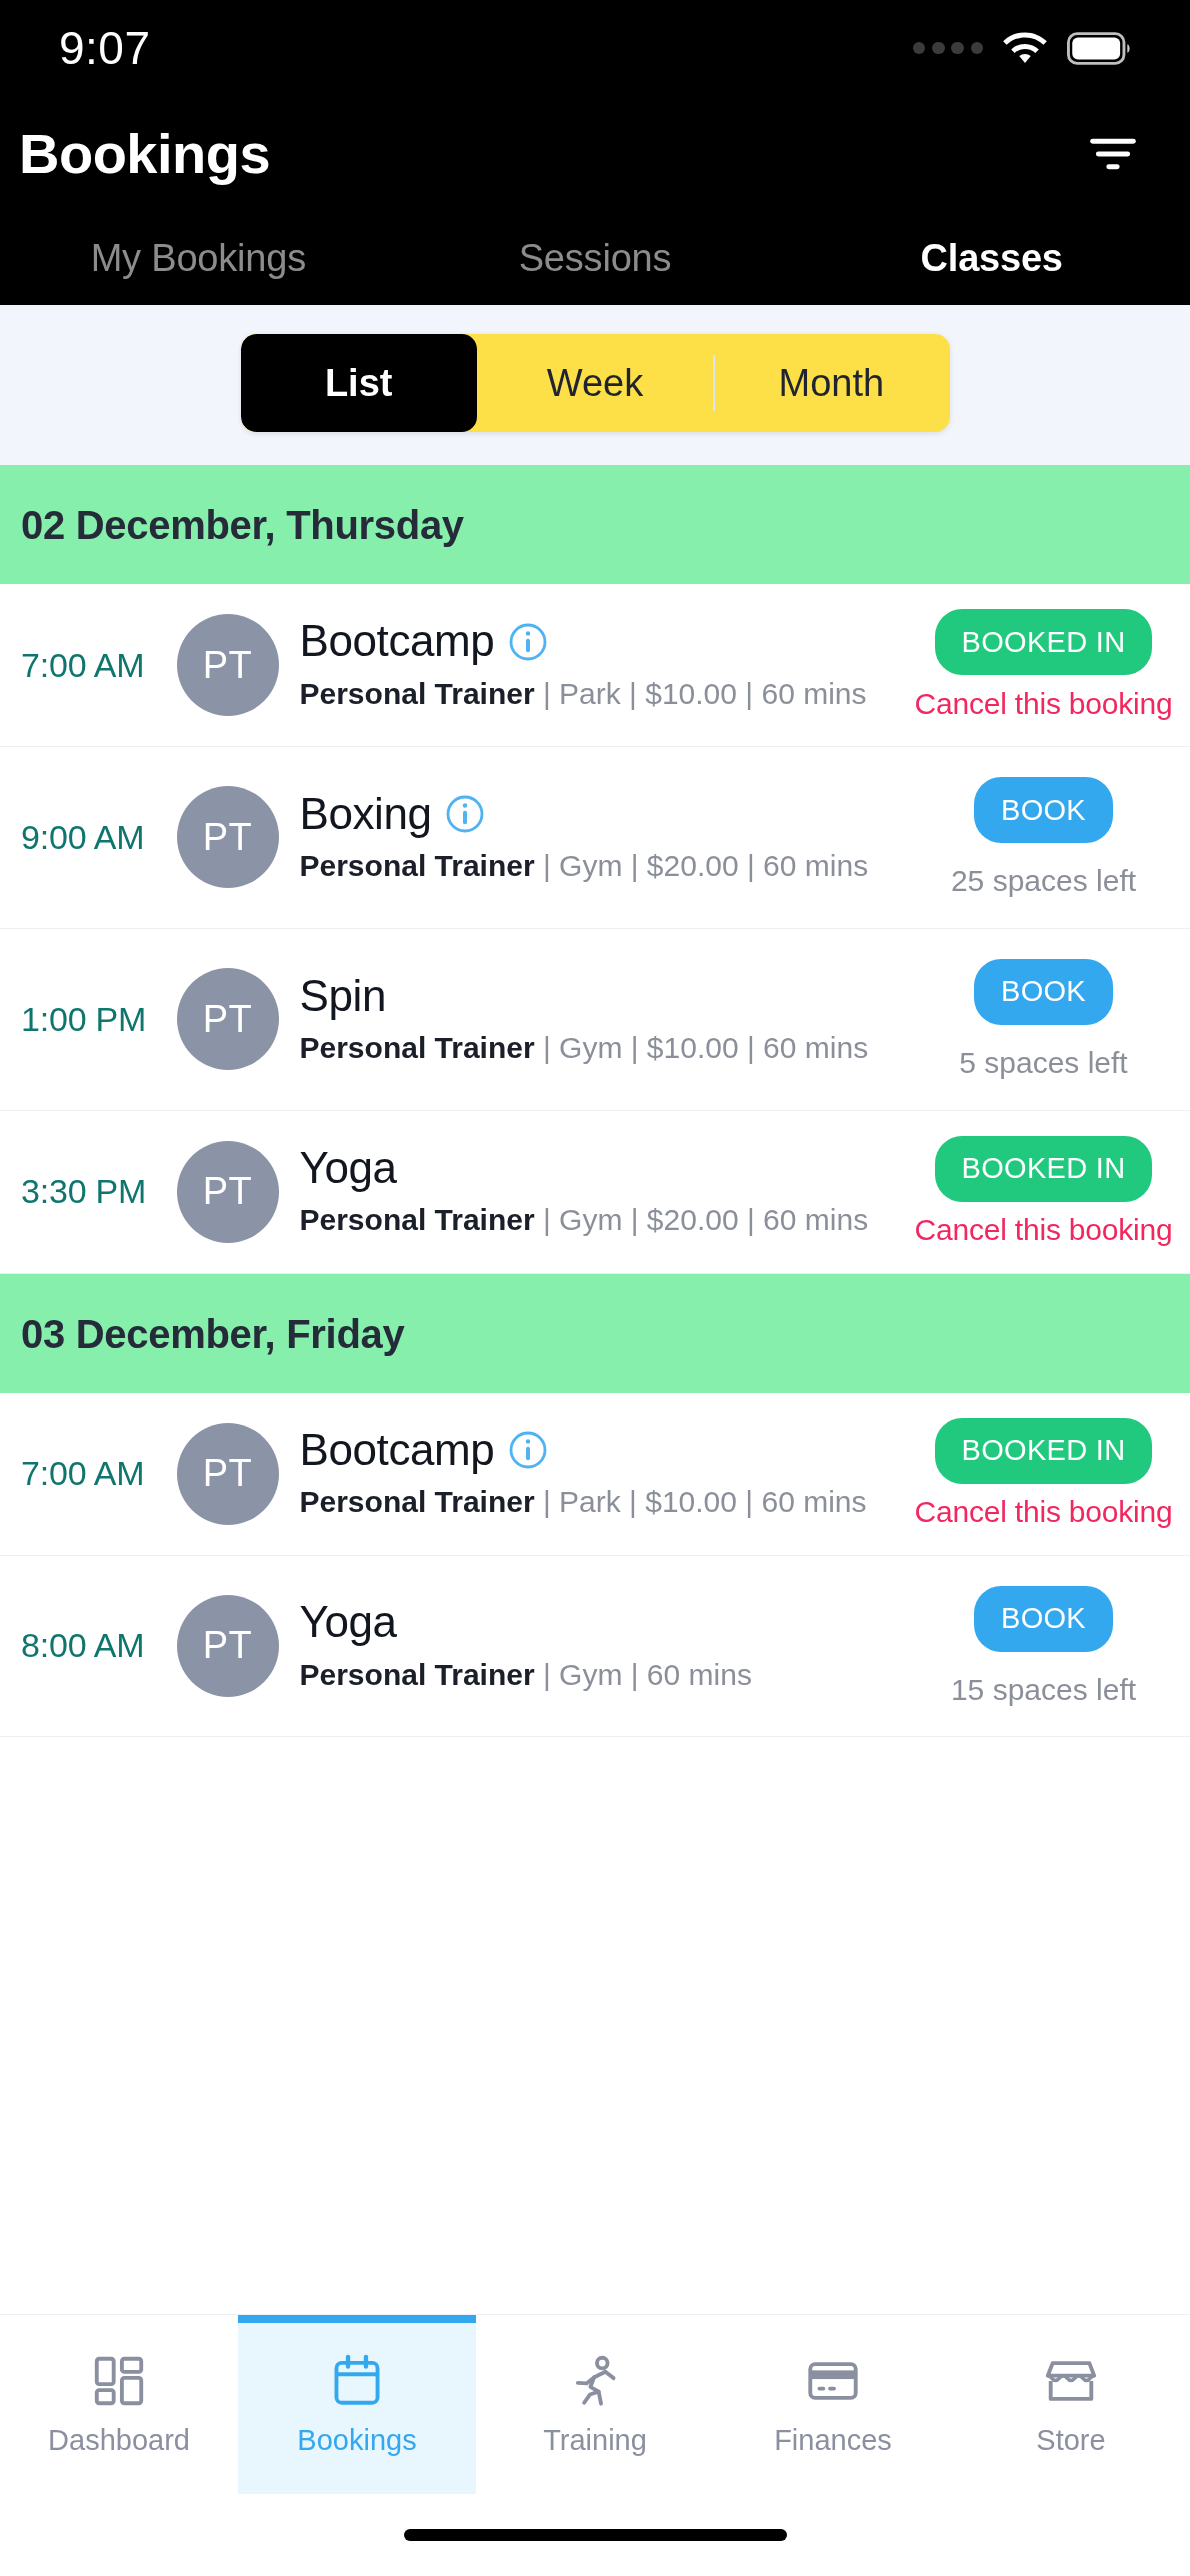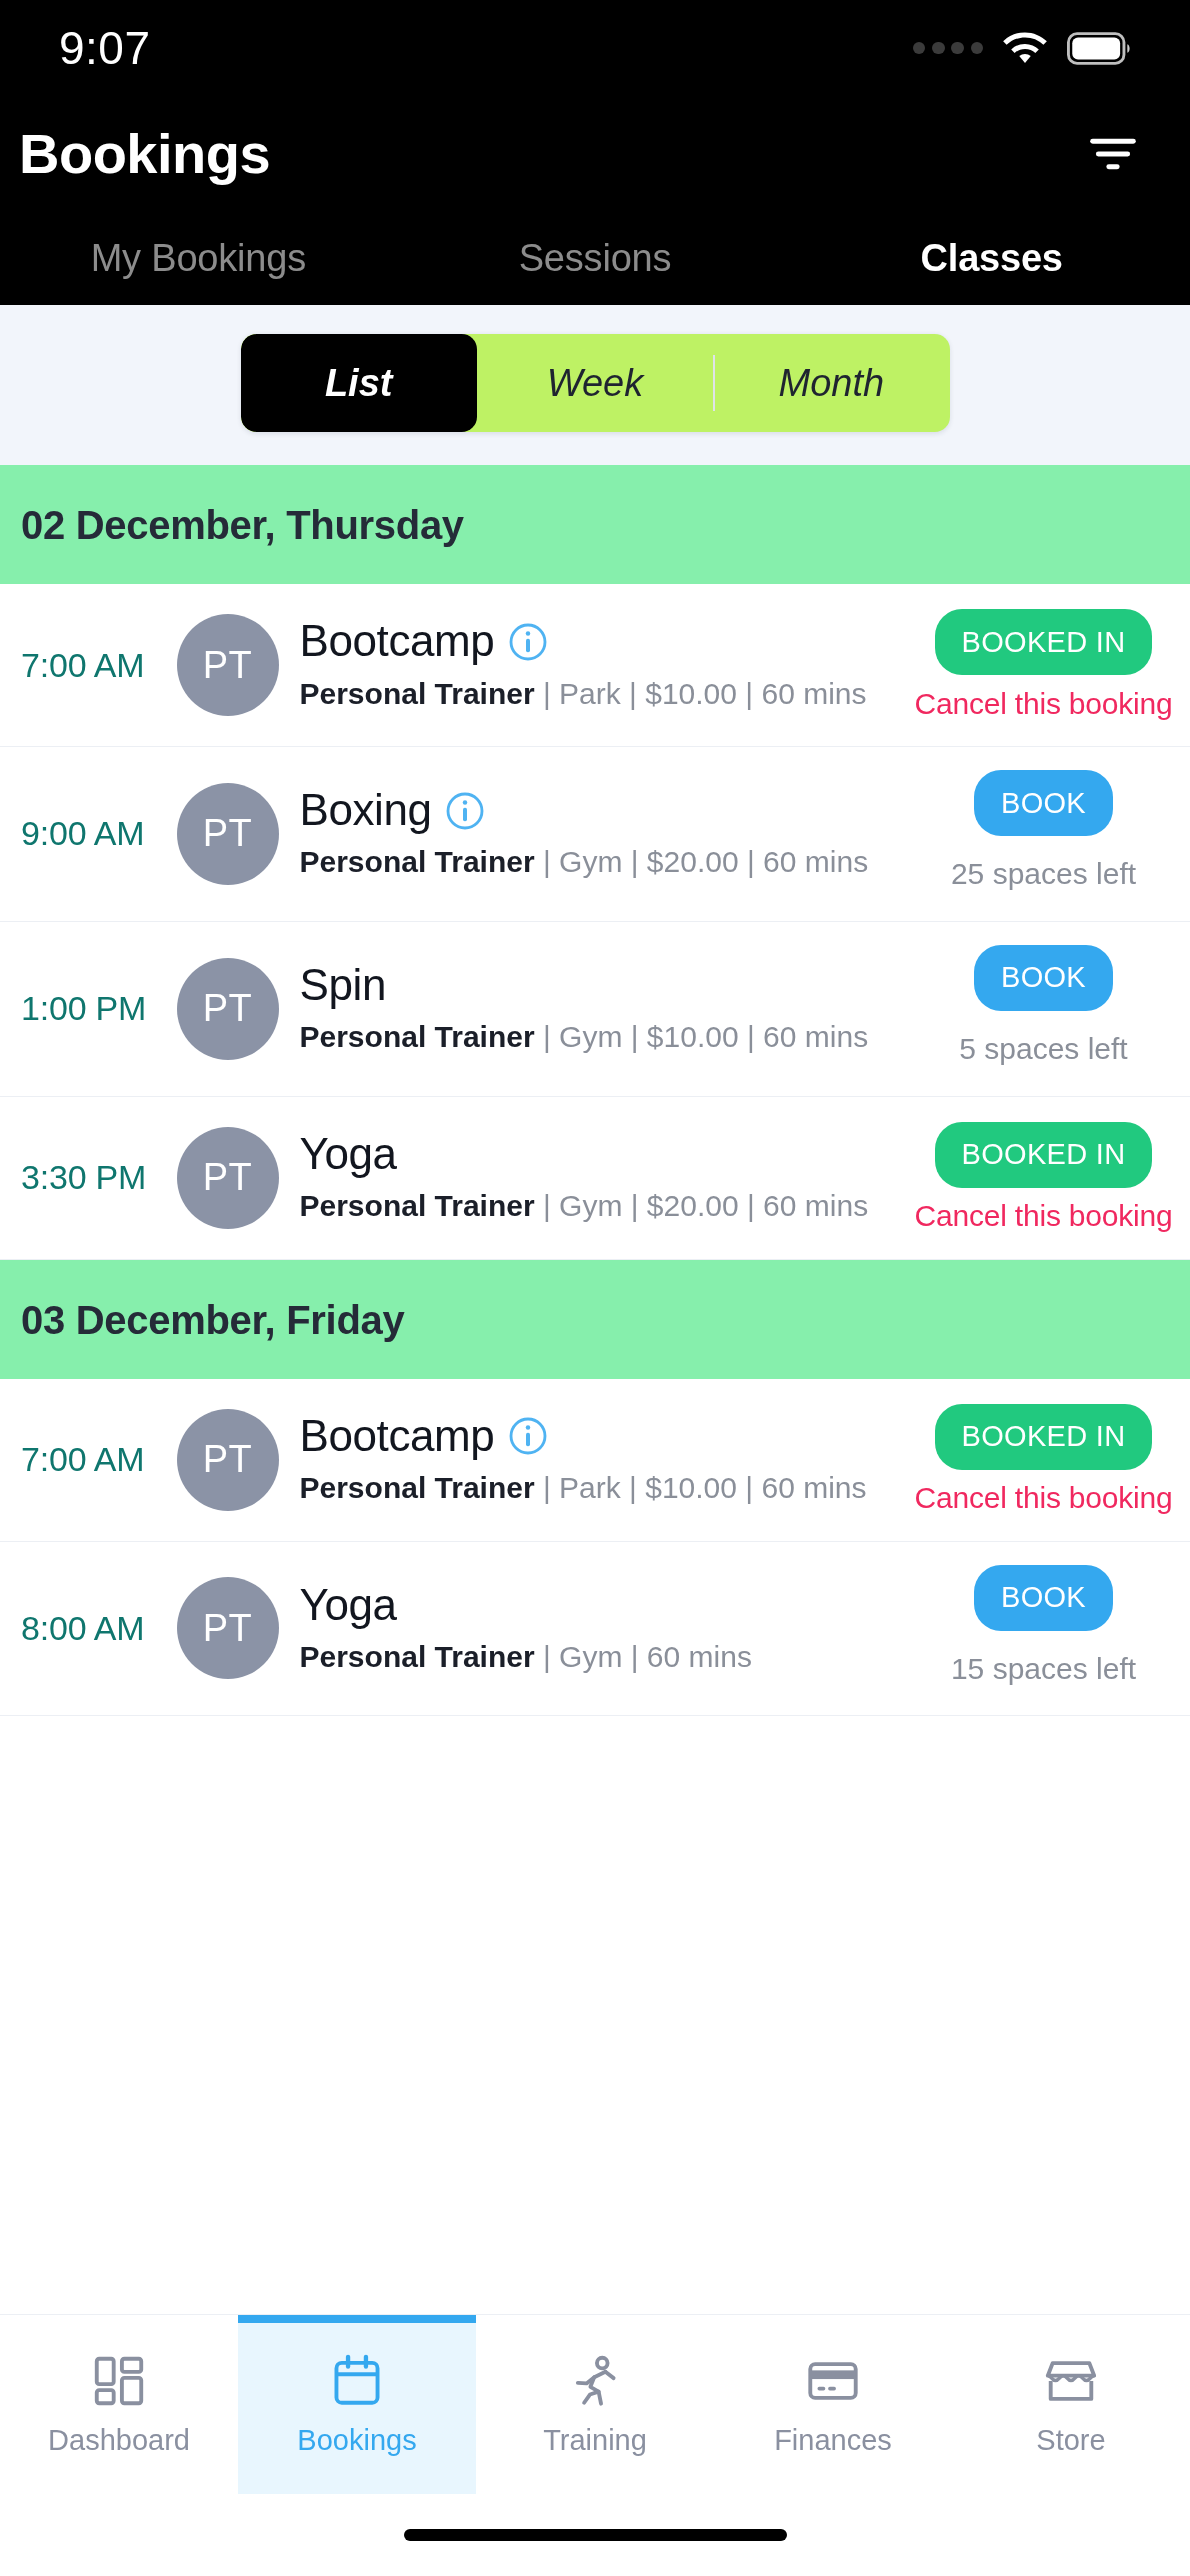--- a/index.html
+++ b/index.html
@@ -91,25 +91,24 @@
     background: #f2f5fb;
     padding: 29px 0 33px 0;
     display: flex;
     justify-content: center;
     flex: 0 0 auto;
   }
   .segmented {
     display: flex;
     width: 709px;
     height: 98px;
-    background: #bef264;
+    background: #fde047;
     border-radius: 15.3px;
     box-shadow: 0 1.9px 5.8px rgba(20,30,60,0.10);
     overflow: hidden;
-    font-style: italic;
   }
   .seg-btn {
     flex: 1;
     display: flex;
     align-items: center;
     justify-content: center;
     font-size: 38px;
     color: #1f2430;
     position: relative;
   }
@@ -221,21 +220,21 @@
     justify-content: center;
     height: 66px;
     padding: 0 27px;
     border-radius: 27px;
     font-size: 29px;
     color: #ffffff;
     letter-spacing: 0.3px;
     white-space: nowrap;
   }
   .pill.booked { background: #21c97f; }
-  .pill.book   { background: #34a8ef; }
+  .pill.book   { background: #34a8ef; margin-top: 7px; }
   .cancel-link {
     margin-top: 11.5px;
     font-size: 30px;
     color: #f0285f;
     white-space: nowrap;
     letter-spacing: -0.2px;
   }
   .spaces {
     margin-top: 15.3px;
     font-size: 30px;

